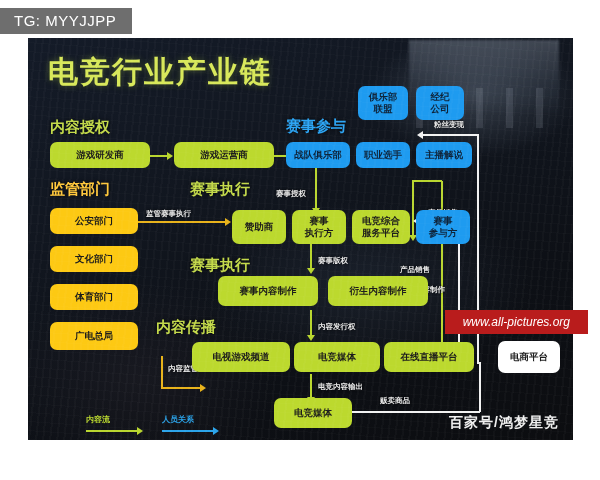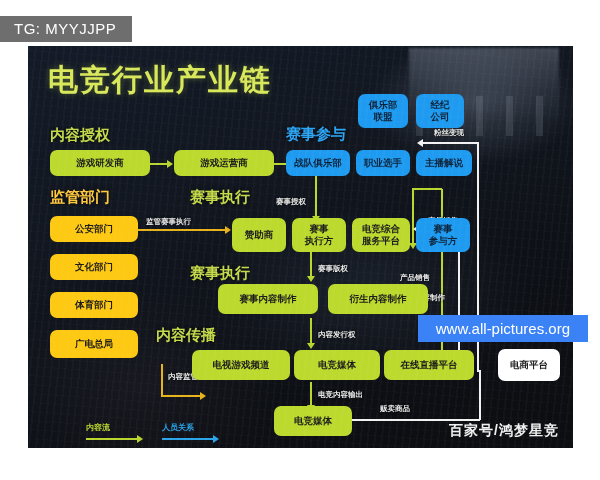--- a/index.html
+++ b/index.html
@@ -3,21 +3,21 @@
 <meta charset="utf-8">
 <style>
   html,body{margin:0;padding:0;}
   body{
     width:600px;height:480px;
     background:#ffffff;
     font-family:"Liberation Sans","DejaVu Sans",sans-serif;
     overflow:hidden;
     position:relative;
   }
-  #stage{position:absolute;left:0;top:8px;width:600px;height:344px;}
+  #stage{position:absolute;left:0;top:0;width:600px;height:344px;}
 
   
   .tg-badge{
     position:absolute;left:0;top:8px;
     background:#6e6e6e;color:#ffffff;
     font-size:15px;letter-spacing:.5px;
     padding:5px 16px 6px 14px;
     line-height:1;
   }
 
@@ -101,22 +101,22 @@
   .lg-text{position:absolute;font-size:8px;font-weight:bold;white-space:nowrap;}
 
   
   .byline{
     position:absolute;right:14px;bottom:8px;
     color:#f0f0f0;font-size:14px;font-weight:bold;letter-spacing:1px;
     white-space:nowrap;
   }
   .site-badge{
     position:absolute;right:12px;bottom:10px;
-    background:#3b82f6;color:#ffffff;font-size:15px;
-    padding:6px 18px;line-height:1;white-space:nowrap;
+    background:#b91c1c;color:#ffffff;font-size:12px;
+    padding:6px 18px;line-height:1;white-space:nowrap;font-style:italic;
   }
 </style>
 </head>
 <body>
 
 <div id="stage">
 
   <div class="tg-badge">TG: MYYJJPP</div>
 
   <div class="poster">

